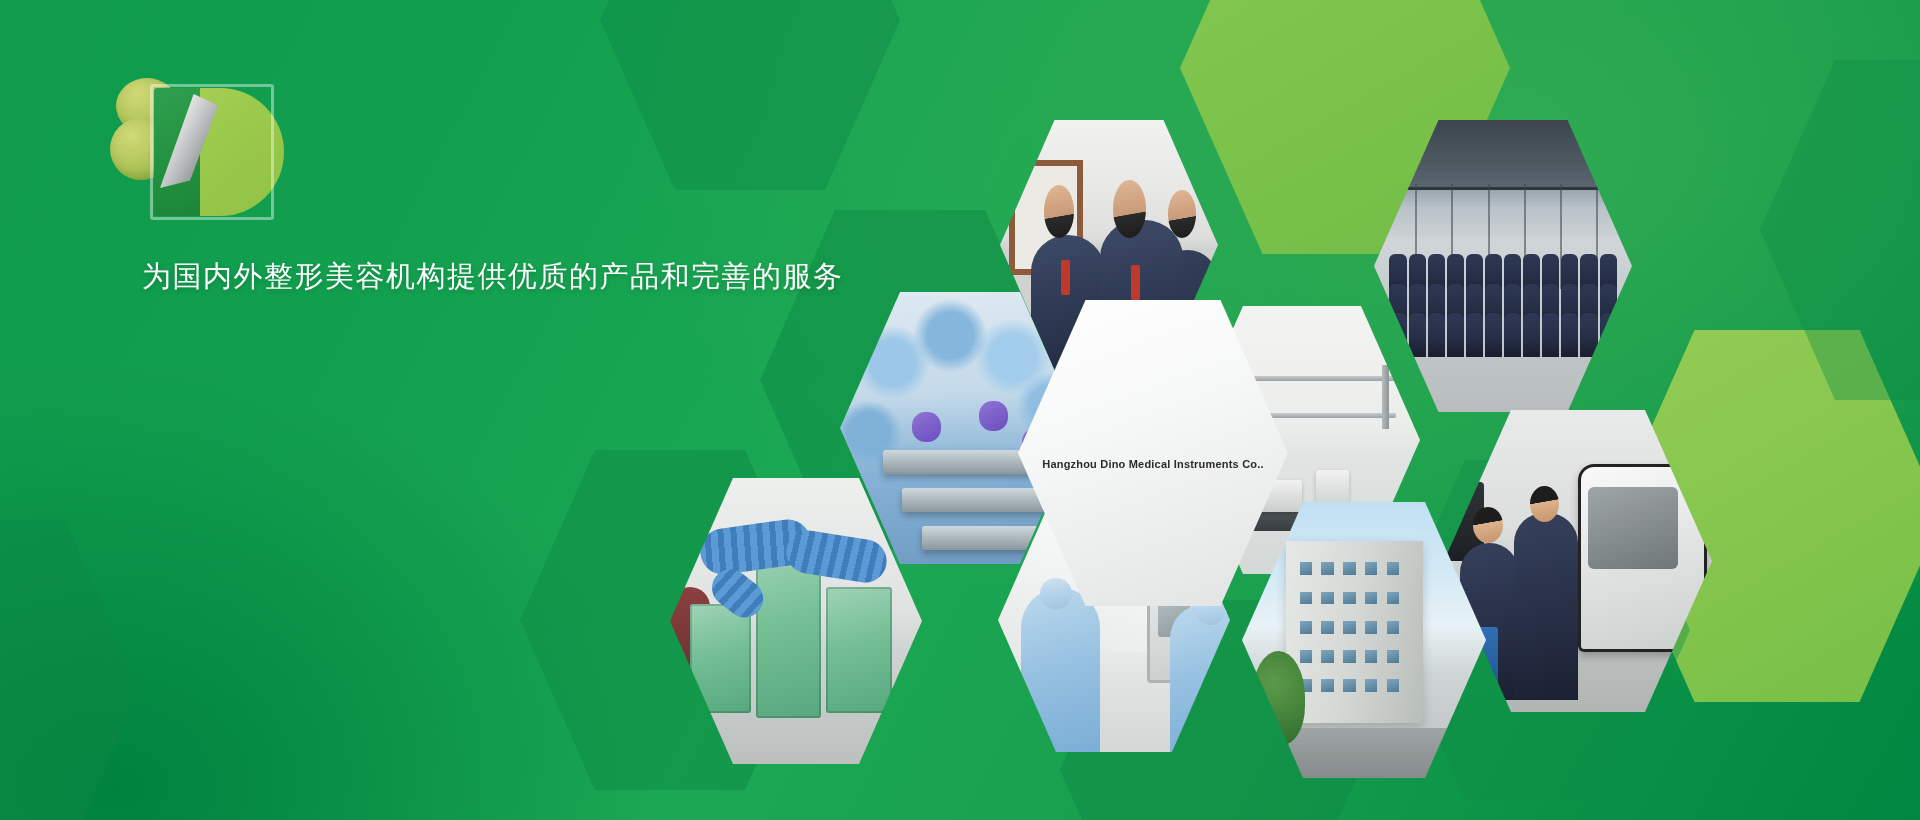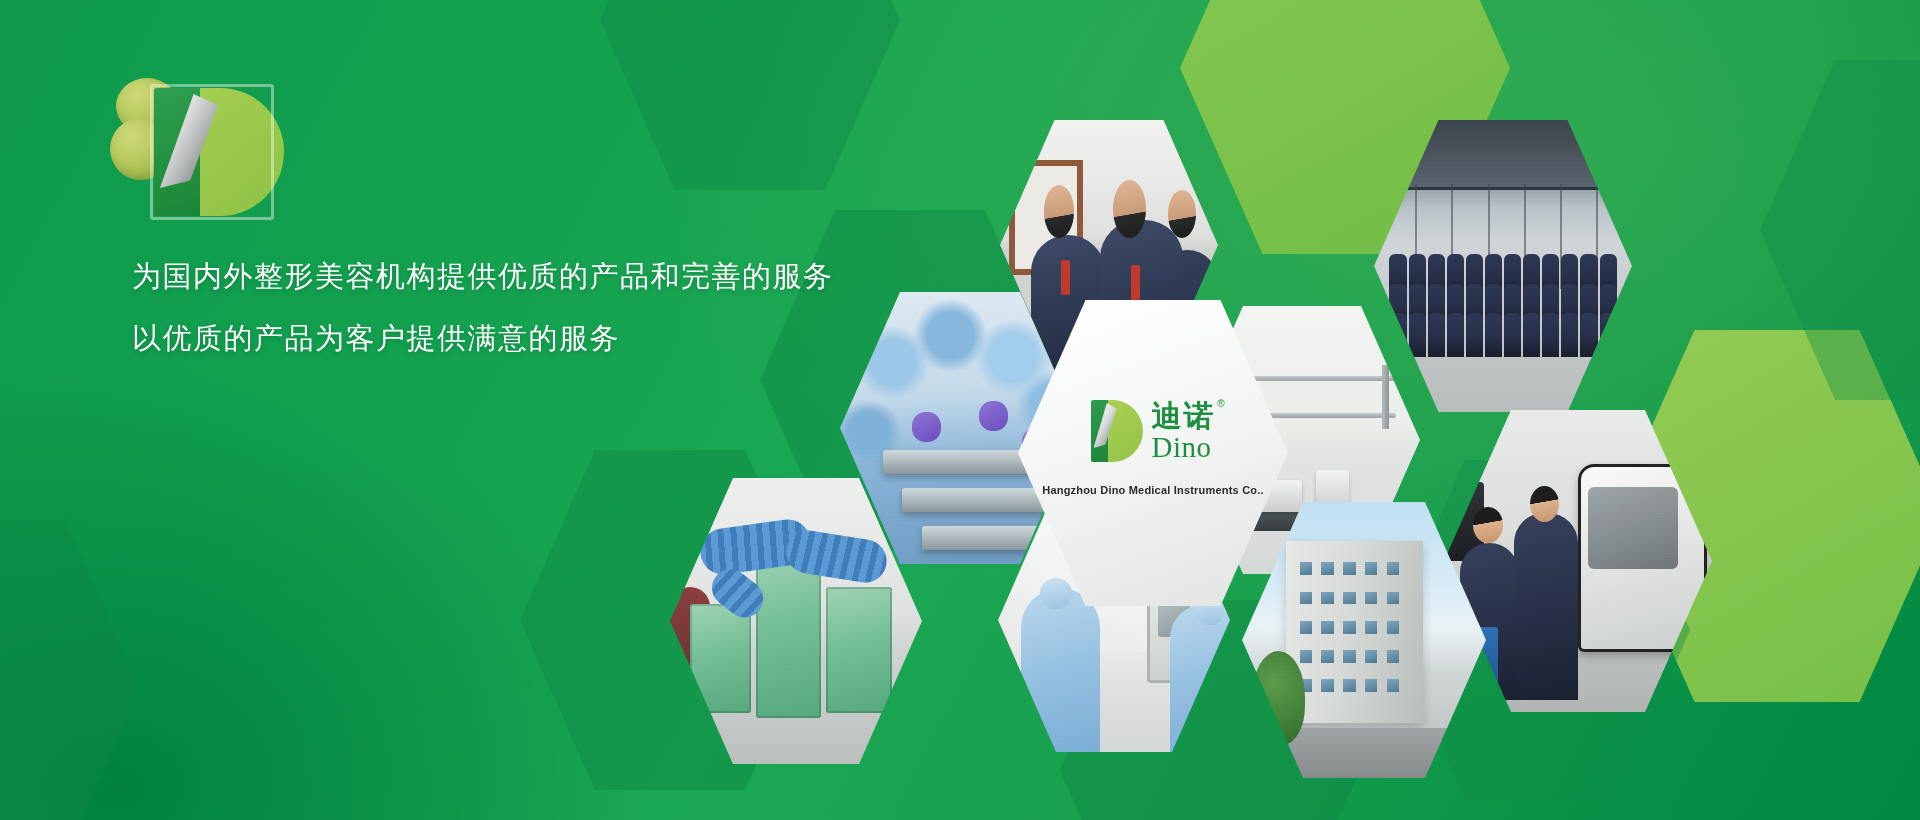--- a/index.html
+++ b/index.html
@@ -66,21 +66,21 @@
   }
 
   .logo-word{
     position:absolute; left:172px; top:6px;
     font-family:"Liberation Serif","DejaVu Serif",serif;
     font-size:112px; line-height:1; color:#ffffff; letter-spacing:-1px;
     text-shadow:2px 4px 7px rgba(0,55,25,.45);
   }
 
   
-  .slogans{ position:absolute; left:132px; top:262px; }
+  .slogans{ position:absolute; left:142px; top:262px; }
   .slogan{
     color:#ffffff;
     font-size:29px;
     line-height:1;
     margin-bottom:33px;
     letter-spacing:1.5px;
     text-shadow:0 2px 5px rgba(0,60,28,.30);
     white-space:nowrap;
   }
 
@@ -387,21 +387,20 @@
         <div class="bowl"></div>
         <div class="stem"></div>
         <div class="curl"></div>
         <div class="glassbox"></div>
       </div>
     </div>
   </div>
 
   <div class="slogans">
     <div class="slogan">为国内外整形美容机构提供优质的产品和完善的服务</div>
-    <div class="slogan">以优质的产品为客户提供满意的服务</div>
   </div>
 
   <div class="collage">
 
     <div class="hex" style="left:160px; top:10px; width:218px; height:250px;">
       <div class="photo sc-inspect">
         <div class="door"></div>
         <div class="person p3"></div>
           <div class="head h3"></div>
         <div class="person p1"></div>
@@ -568,28 +567,17 @@
           <div class="win" style="left:58%; top:76%;"></div>
           <div class="win" style="left:74%; top:76%;"></div>
         </div>
         <div class="road"></div>
         <div class="tree"></div>
       </div>
       <div class="grain"></div>
     </div>
 
     <div class="hex-logo" style="left:178px; top:190px; width:270px; height:306px;">
-      <div class="lg-row">
-        <div class="lg-mark">
-          <div class="bowl"></div>
-            <div class="stem"></div>
-            <div class="curl"></div>
-        </div>
-        <div class="lg-text">
-          <div class="lg-cn">迪诺<span class="lg-reg">®</span></div>
-          <div class="lg-en">Dino</div>
-        </div>
-      </div>
       <div class="lg-sub">Hangzhou Dino Medical Instruments Co..</div>
     </div>
 
   </div>
 </div>
 
 </body></html>

